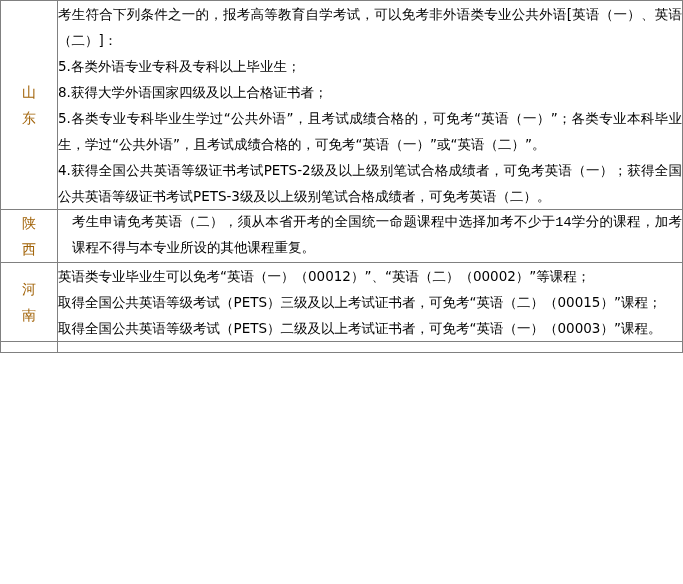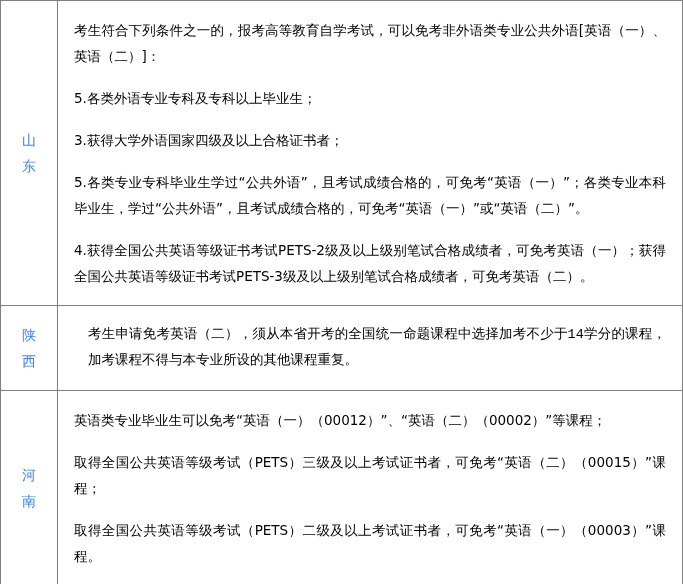--- a/index.html
+++ b/index.html
@@ -26,38 +26,38 @@
   table.policy-table td {
     border: 1px solid #808080;
     vertical-align: middle;
     padding: 0;
   }
   td.region-cell {
     width: 56px;
     text-align: center;
     font-size: 14px;
     line-height: 26px;
-    color: #3b82f6;
+    color: #a16207;
     padding: 4px 2px;
   }
   td.region-cell .region-text {
     display: inline-block;
     width: 20px;
     word-break: break-all;
     white-space: normal;
   }
   td.content-cell {
     padding: 8px 10px 8px 8px;
     font-size: 13.5px;
     line-height: 26px;
     color: #000;
     text-align: justify;
   }
   td.content-cell p {
-    margin: 16px;
+    margin: 0;
     padding: 0;
     text-indent: 0;
   }
   .row-sichuan td.content-cell {
     padding-top: 14px;
     padding-bottom: 14px;
     padding-left: 14px;
   }
   .row-shaanxi td.content-cell {
     padding-left: 14px;
@@ -74,21 +74,21 @@
   <table class="policy-table">
     <tbody>
 
       <tr class="row-shandong">
         <td class="region-cell">
           <span class="region-text">山东</span>
         </td>
         <td class="content-cell">
           <p>考生符合下列条件之一的，报考高等教育自学考试，可以免考非外语类专业公共外语[英语（一）、英语（二）]：</p>
           <p>5.各类外语专业专科及专科以上毕业生；</p>
-          <p>3.获得大学外语国家四级及以上合格证书者；</p>
+          <p>8.获得大学外语国家四级及以上合格证书者；</p>
           <p>5.各类专业专科毕业生学过“公共外语”，且考试成绩合格的，可免考“英语（一）”；各类专业本科毕业生，学过“公共外语”，且考试成绩合格的，可免考“英语（一）”或“英语（二）”。</p>
           <p>4.获得全国公共英语等级证书考试PETS-2级及以上级别笔试合格成绩者，可免考英语（一）；获得全国公共英语等级证书考试PETS-3级及以上级别笔试合格成绩者，可免考英语（二）。</p>
         </td>
       </tr>
 
       <tr class="row-shaanxi">
         <td class="region-cell">
           <span class="region-text">陕西</span>
         </td>
         <td class="content-cell">

